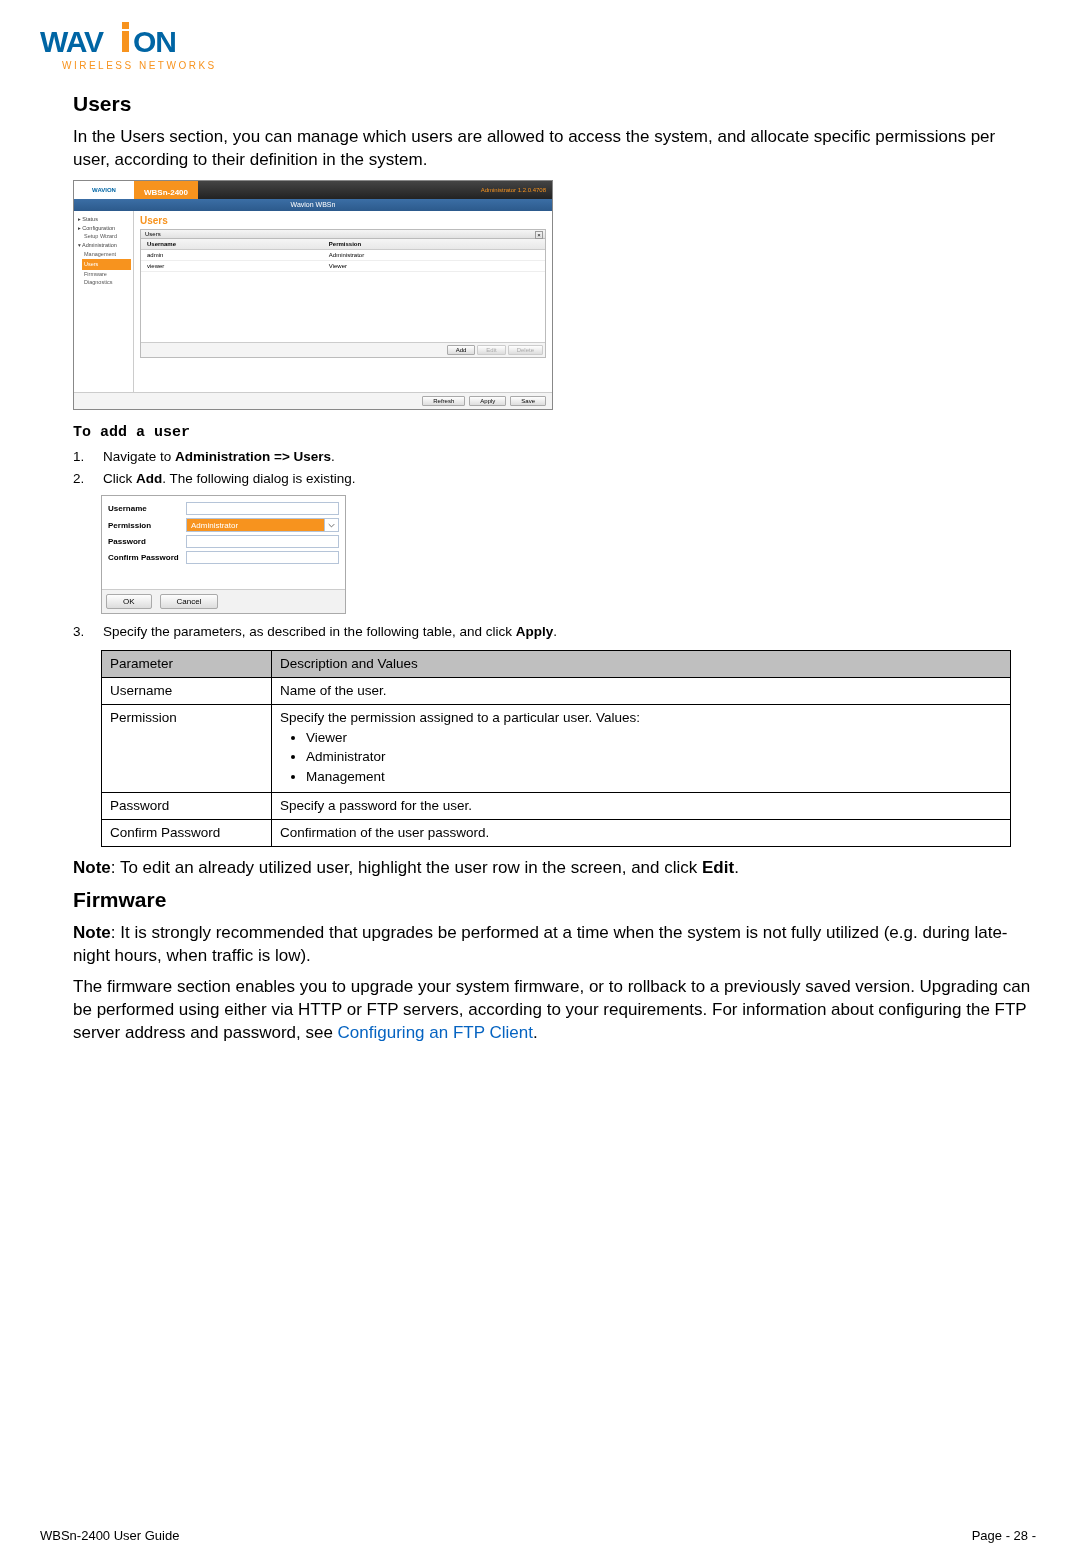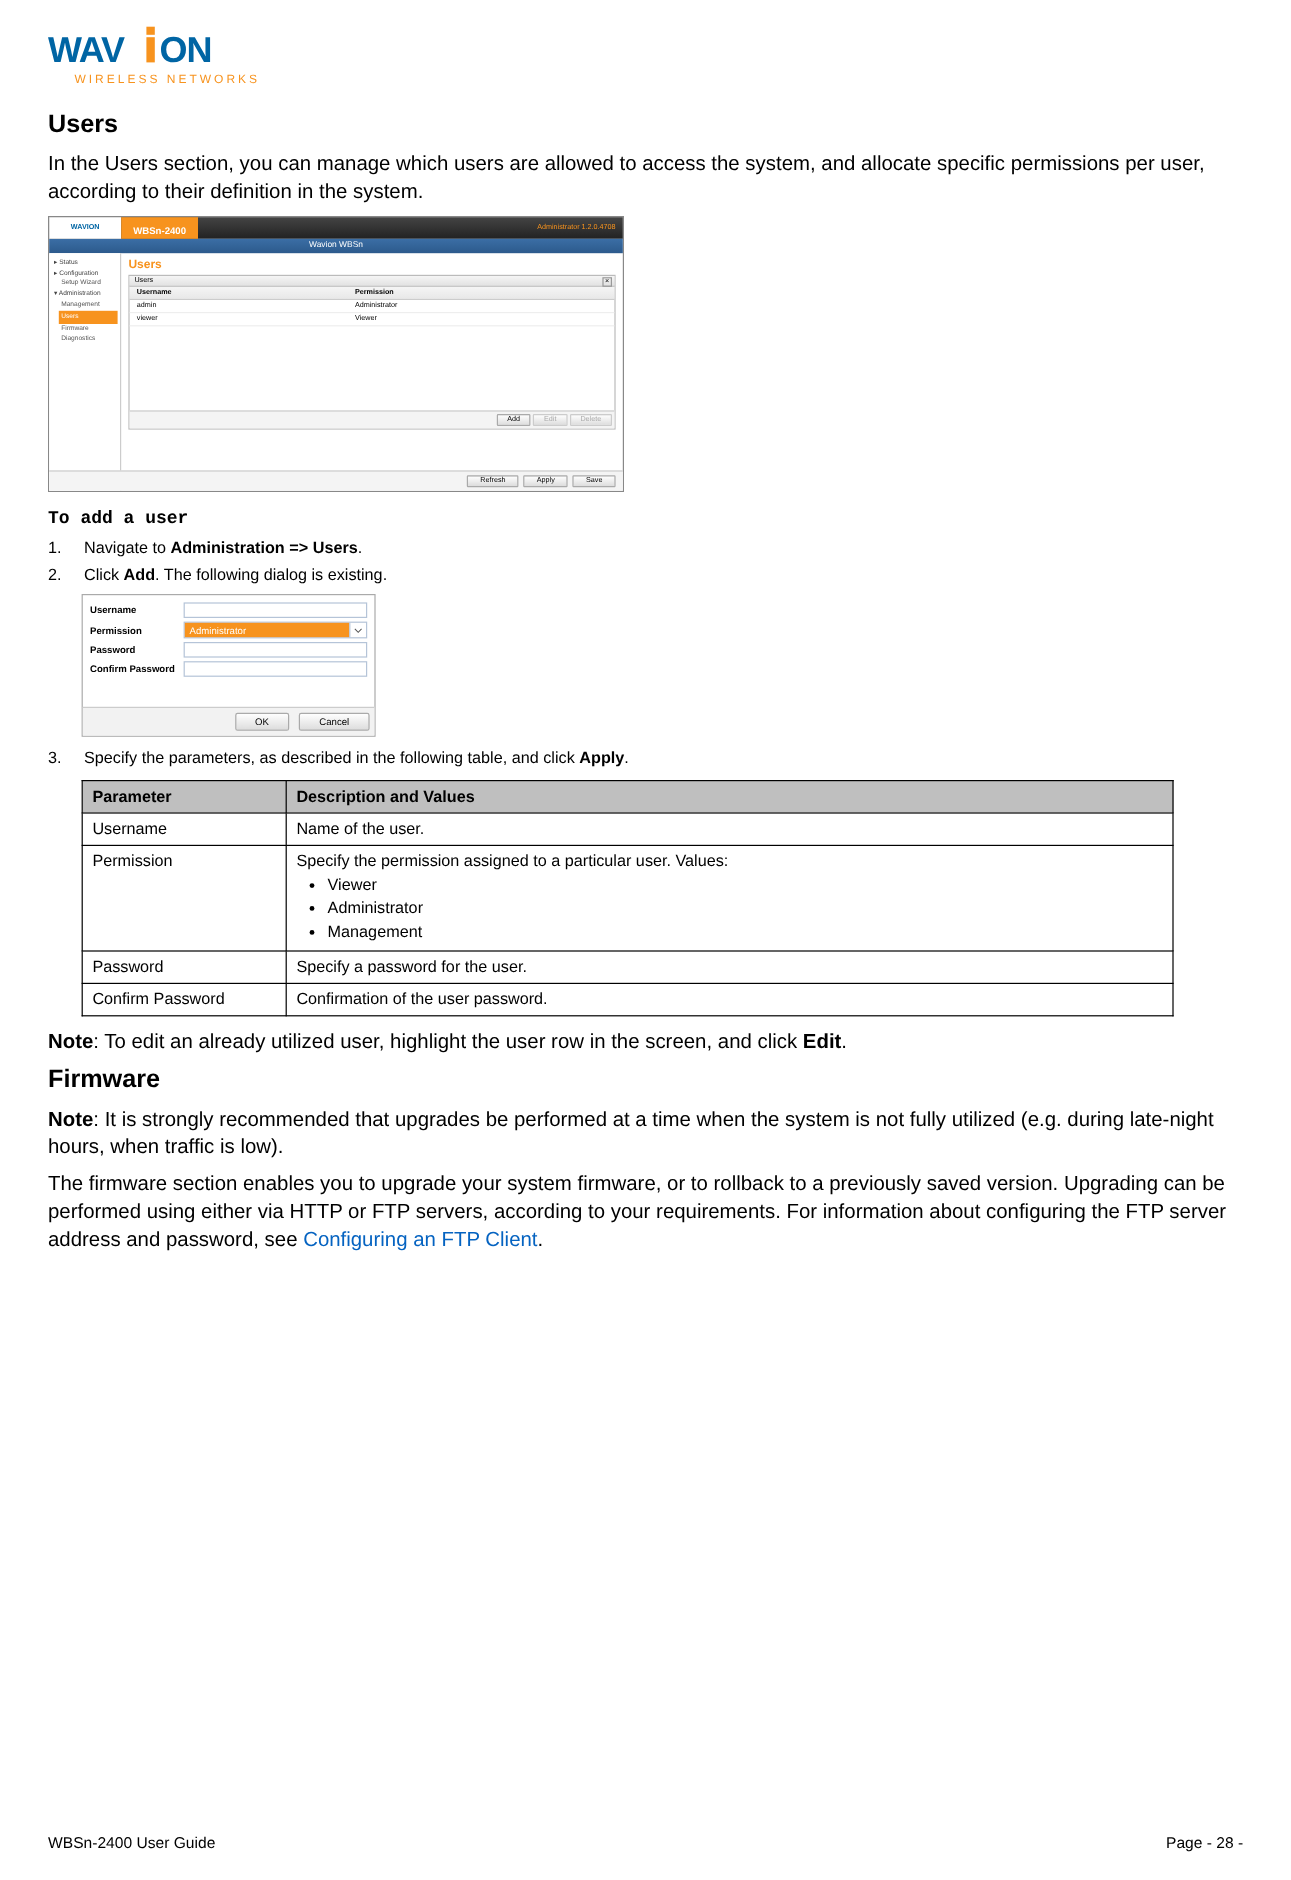--- a/index.html
+++ b/index.html
@@ -10,21 +10,21 @@
       background: #fff;
       width: 1076px;
       min-height: 1567px;
       position: relative;
       padding: 22px 40px 22px 40px;
     }
     
     .logo { margin-bottom: 14px; }
     .logo svg { display: block; }
     
-    .content { margin-right: 0; }
+    .content { margin-left: 33px; margin-right: 0; }
     h2 {
       font-family: Verdana, Geneva, sans-serif;
       font-size: 21px;
       font-weight: bold;
       margin-bottom: 10px;
       margin-top: 6px;
     }
     p { font-size: 17px; line-height: 1.35; margin-bottom: 8px; }
     h3 {
       font-size: 15px;
@@ -219,21 +219,21 @@
       width: 14px;
       border-left: 1px solid #b5c4d8;
       display: flex;
       align-items: center;
       justify-content: center;
     }
     .shot2 .fselect .selarrow svg { width: 7px; height: 5px; }
     .shot2 .fspacer { height: 20px; }
     .shot2 .fbtns {
       display: flex;
-      justify-content: flex-end;
+      justify-content: flex-start;
       gap: 8px;
       border-top: 1px solid #ccc;
       background: #f2f2f2;
       padding: 4px;
     }
     .shot2 .fbtns .btn {
       border: 1px solid #aaa;
       background: linear-gradient(#fefefe, #ddd);
       font-size: 8px;
       padding: 2px 16px;
@@ -248,21 +248,21 @@
     }
     table.param th, table.param td {
       border: 1px solid #000;
       padding: 4px 8px;
       text-align: left;
       vertical-align: top;
       line-height: 1.35;
     }
     table.param th {
       background: #bfbfbf;
-      font-weight: bold;
+      font-weight: normal;
     }
     table.param .col1 { width: 170px; }
     table.param ul { list-style: disc; margin: 2px 0 2px 26px; }
     table.param ul li { margin: 1px 0; }
     
     .footer {
       position: absolute;
       bottom: 24px;
       left: 40px;
       right: 40px;

